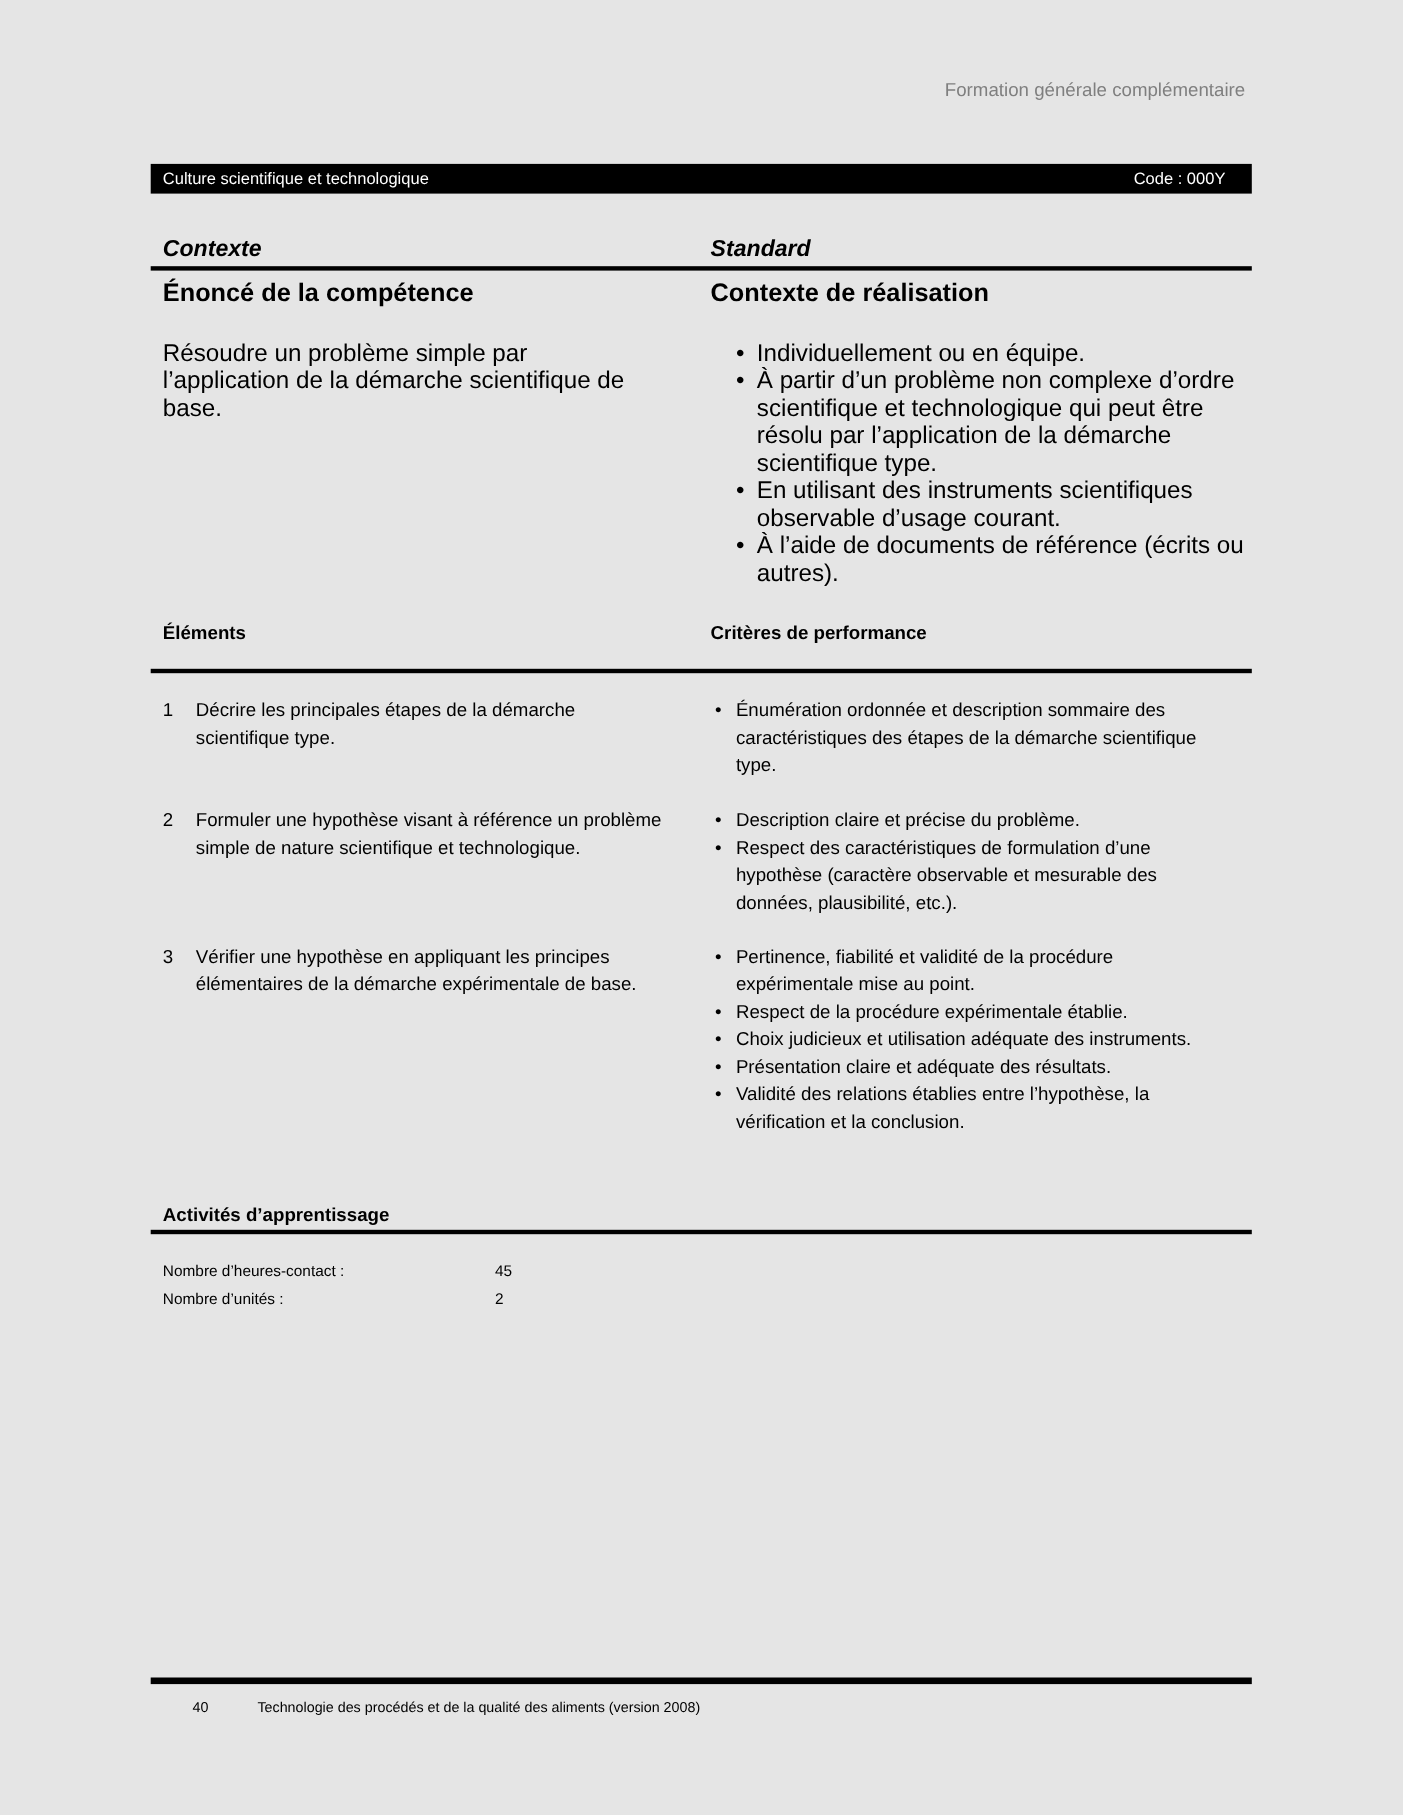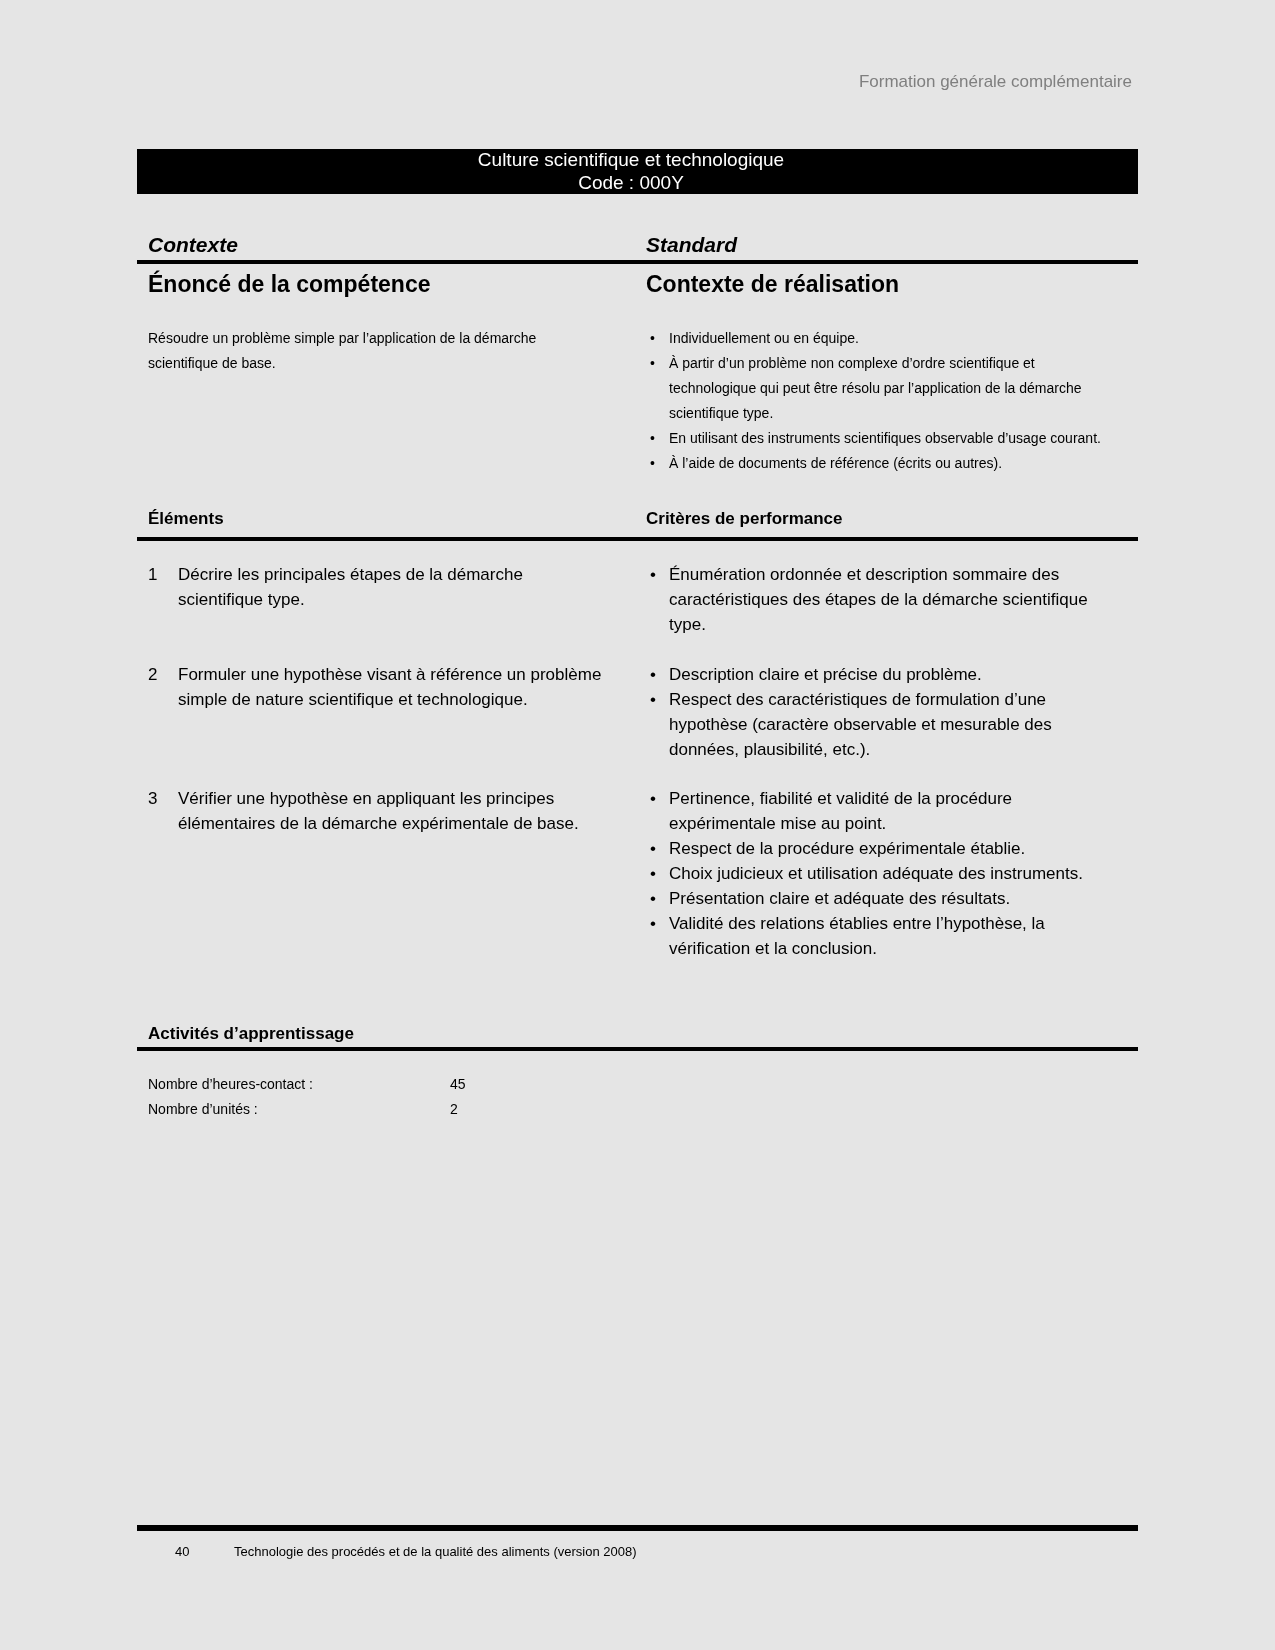--- a/index.html
+++ b/index.html
@@ -14,50 +14,49 @@
   }
   .running-header {
     padding-top:72px;
     margin:0 143px 0 137px;
     text-align:right;
     font-size:17px; line-height:20px;
     color:#7f7f7f;
   }
   .title-bar {
     margin:57px 137px 0 137px;
-    height:45px;
+    height:27px;
     background:#000000; color:#ffffff;
     display:flex; justify-content:space-between; align-items:center;
     padding:0 24px 0 11px;
-    font-size:19px;
-    flex-direction:column;
+    font-size:15px;
   }
   .ruled {
     margin:0 137px;
     border-bottom:4px solid #000000;
   }
   .grid2 {
     display:grid;
     grid-template-columns:498px 1fr;
     padding-left:11px;
   }
   .heads { margin-top:38px; }
   .heads .col-head {
     font-size:21px; font-weight:bold; font-style:italic;
     line-height:26px; padding-bottom:2px;
   }
   .subheads { margin:9px 137px 0; font-weight:bold; font-size:23px; line-height:22px; }
-  .body-row { margin:31px 137px 0; font-size:14px; line-height:25px; }
+  .body-row { margin:31px 137px 0; font-size:22px; line-height:25px;gap:19px; }
   .para { max-width:445px; }
   .bullets { display:flex; flex-direction:column; }
   .bullet { display:flex; }
   .bullet .marker { width:23px; padding-left:4px; flex-shrink:0; }
   .bullet .btext { max-width:450px; }
   .elements-heads { margin-top:32px; }
-  .elements-heads .grid2 { font-weight:bold; font-size:17px; line-height:22px; padding-bottom:7px; }
+  .elements-heads .grid2 { font-weight:bold; font-size:17px; line-height:22px; padding-bottom:21px; }
   .item-row { margin-left:137px; margin-right:137px; font-size:17px; line-height:25px; }
   .row1 { margin-top:21px; min-height:75px; }
   .row2 { margin-top:25px; min-height:100px; }
   .row3 { margin-top:24px; min-height:200px; }
   .numbered { display:flex; }
   .numbered .num { width:30px; flex-shrink:0; }
   .numbered .item-text { max-width:432px; }
   .activites { margin-top:37px; padding:0 0 2px 11px; font-weight:bold; font-size:17px; line-height:22px; }
   .kv-block { margin:21px 137px 0; padding-left:11px; font-size:14px; line-height:25px; }
   .kv { display:flex; }

